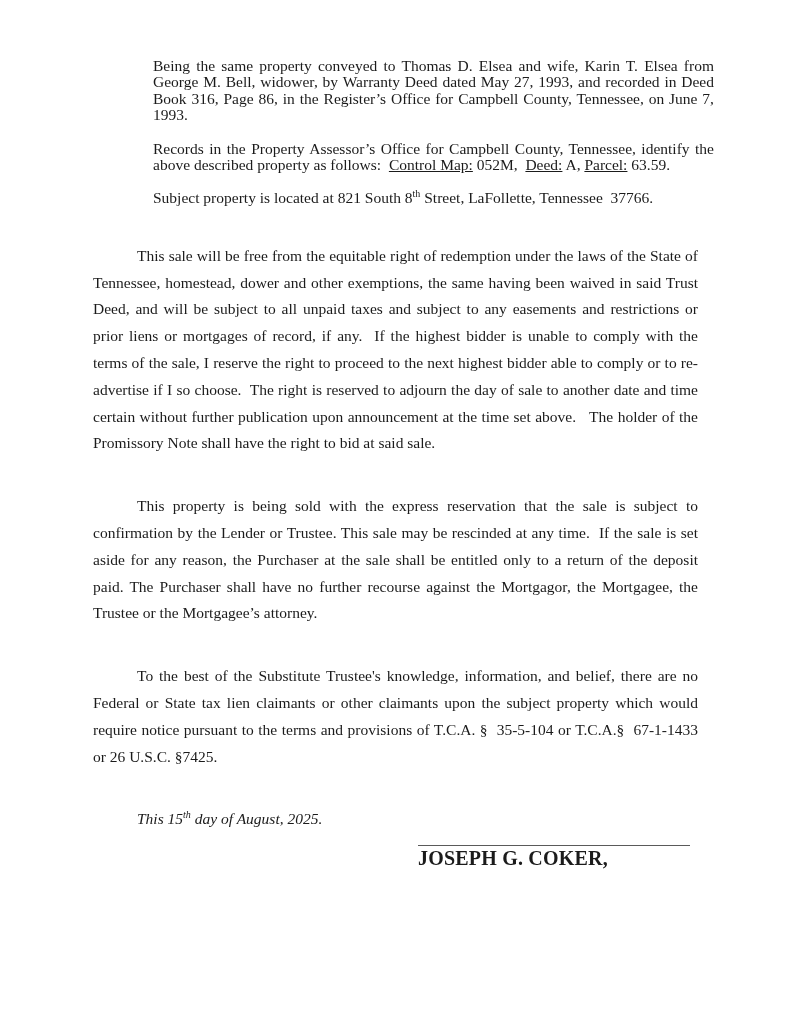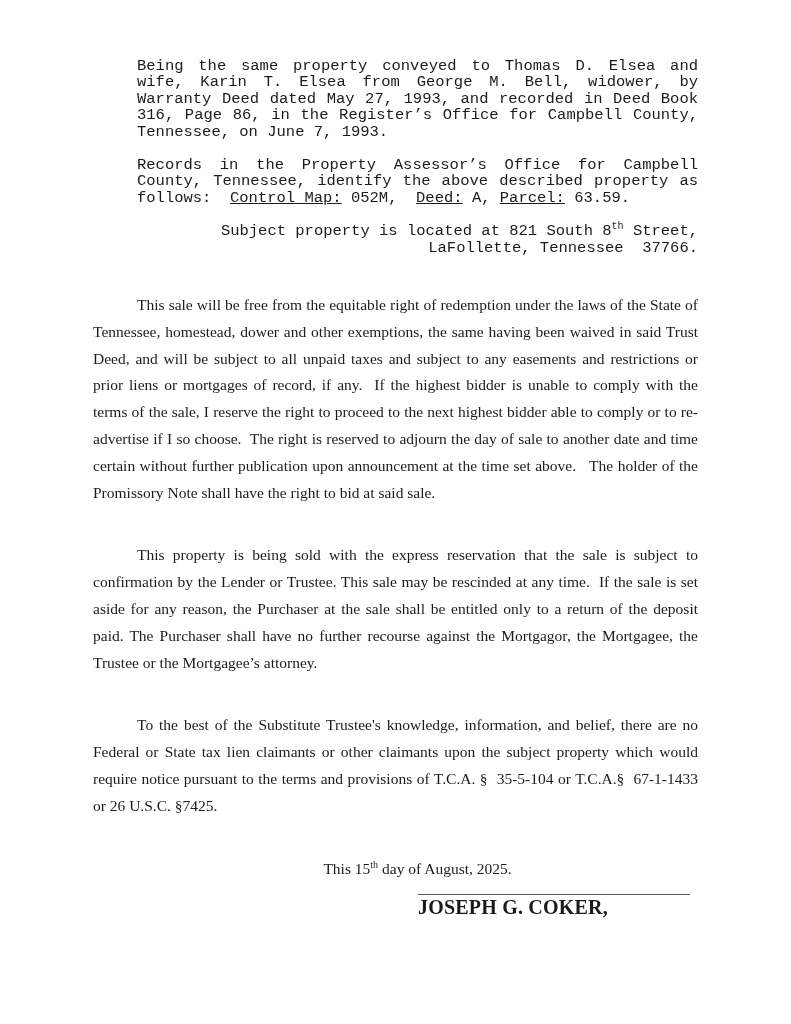--- a/index.html
+++ b/index.html
@@ -12,40 +12,39 @@
     position: relative;
     overflow: hidden;
   }
   .page {
     position: absolute;
     top: 58px;
     left: 93px;
     width: 605px;
   }
   p.block-para {
-    margin-left: 44px;
+    margin-left: 60px;
     width: 561px;
     font-size: 15.5px;
     line-height: 16.4px;
     text-align: justify;
     white-space: pre-wrap;
     margin-bottom: 17px;
-    font-family: Liberation Mono, monospace;
   }
-  p.block-para.single-line { text-align: right; }
+  p.block-para.single-line { text-align: left; }
   .body-text { margin-top: 4px; }
   p.body-para {
     font-size: 15.5px;
     line-height: 26.8px;
     text-align: justify;
     text-indent: 44px;
     white-space: pre-wrap;
     margin-top: 36px;
   }
-  p.body-para.last { text-align: center; }
+  p.body-para.last { text-align: left; font-style: italic; }
   sup {
     font-size: 10px;
     line-height: 0;
     vertical-align: super;
   }
   .u { text-decoration: underline; }
   .signature-block {
     margin-top: 12px;
     margin-left: 325px;
     width: 272px;

